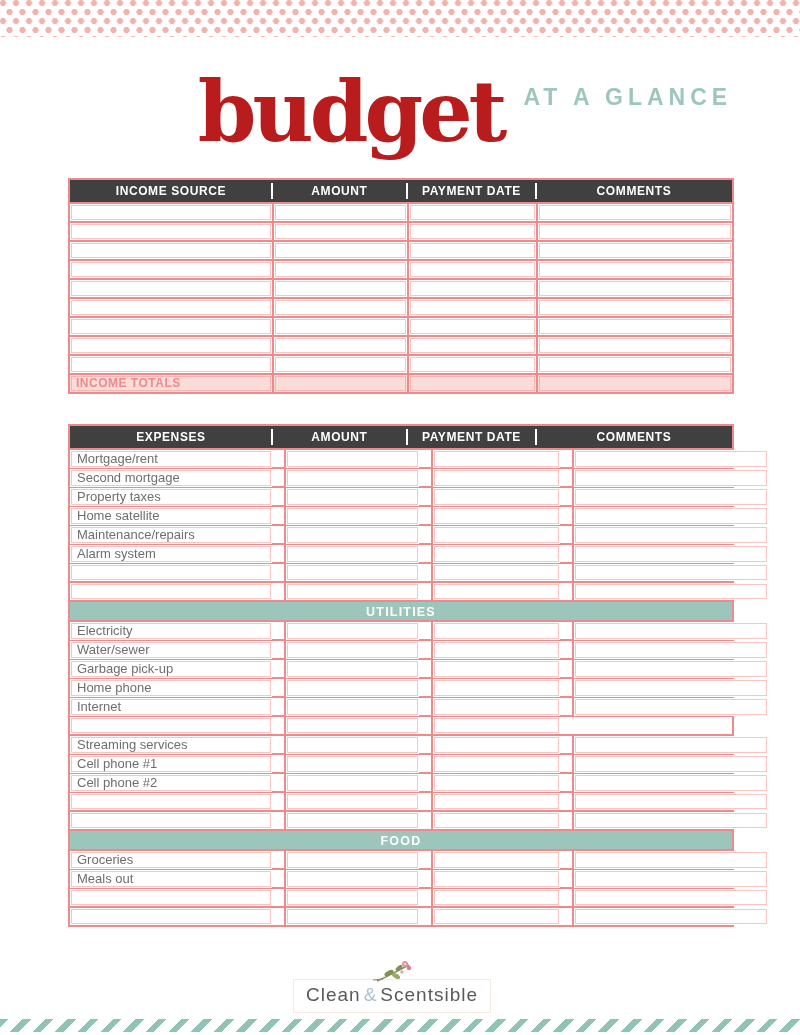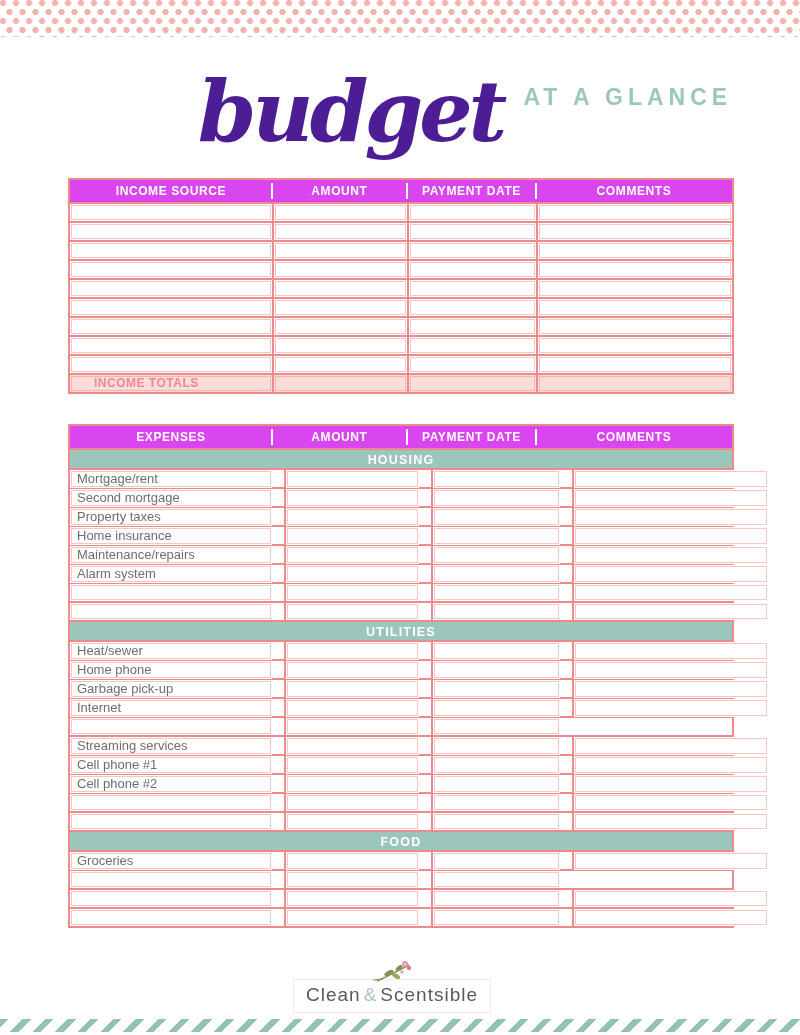--- a/index.html
+++ b/index.html
@@ -15,36 +15,36 @@
       radial-gradient(circle, #f2b3ae 2.9px, rgba(255,255,255,0) 3.4px),
       radial-gradient(circle, #f2b3ae 2.9px, rgba(255,255,255,0) 3.4px);
     background-size:13px 18px;
     background-position:3px 3px, 9.5px 12px;
   }
 
   
   .title-block{ height:136px; text-align:center; padding-left:130px; white-space:nowrap; font-size:0; }
   .title-script{
     display:inline-block; vertical-align:baseline;
-    font-family:"DejaVu Serif", serif; font-style:italic; font-weight:bold;
-    font-size:84px; line-height:150px; color:#4c1d95; letter-spacing:-4px;
+    font-family:"DejaVu Serif", serif; font-weight:bold;
+    font-size:84px; line-height:150px; color:#b91c1c; letter-spacing:-4px;
   }
   .title-suffix{
     display:inline-block; vertical-align:36px; margin-left:20px;
     font-family:"Liberation Sans", sans-serif; font-weight:bold;
     font-size:23px; letter-spacing:5px; color:#9dc7bd;
   }
 
   
   .sheet{ width:666px; margin:5px 0 0 68px; }
   .ptable{ border:2px solid #ee8a8c; background:#fff; }
   .ptable + .ptable{ margin-top:30px; }
 
   .hrow{ display:grid; grid-template-columns:30.5% 20.4% 19.5% 29.6%;
-         background:#d946ef; height:22px; }
+         background:#404040; height:22px; }
   .hcell{ position:relative; color:#fff; text-align:center;
           font-size:12px; font-weight:bold; letter-spacing:.6px; line-height:22px; }
   .hcell + .hcell::before{ content:''; position:absolute; left:-1px; top:3px; bottom:3px;
           width:2px; background:#ffffff; }
 
   .row{ display:grid; grid-template-columns:30.5% 20.4% 19.5% 29.6%;
         border-top:2px solid #ee8a8c; }
   .income .row{ height:19px; }
   .expense .row{ height:19px;gap:12px; }
   .cell{ position:relative; background:#fff; }
@@ -55,21 +55,21 @@
         white-space:nowrap; overflow:hidden; }
   .expense .row-label{ line-height:18px; }
 
   .band{ border-top:2px solid #ee8a8c; background:#9cc6bb; height:20px;
          color:#fff; text-align:center; font-size:12.5px; font-weight:bold;
          letter-spacing:1.2px; line-height:20px; }
 
   .totals .cell{ background:#fbdcd9; }
   .totals .cell::after{ border-color:#f3b4b2; }
   .totals-label{ color:#ee8a8c; font-size:12px; font-weight:bold;
-         letter-spacing:.5px; line-height:17px; padding-left:24px;border-radius:7px; }
+         letter-spacing:.5px; line-height:17px; padding-left:6px;border-radius:7px; }
 
   
   .footer{ position:absolute; left:0; right:16px; bottom:22px; height:48px;
            display:flex; justify-content:center; align-items:flex-end; }
   .brand-box{ position:relative; border:1px solid #f6eade; padding:4px 12px 6px; }
   .sprig{ position:absolute; top:-21px; left:50%; transform:translateX(-50%); }
   .brand-text{ font-size:19px; letter-spacing:1px; color:#595a5c; white-space:nowrap; }
   .brand-amp{ color:#a9c2cf; padding:0 3px; }
 
   
@@ -158,21 +158,20 @@
           <div class="cell"></div>
         </div>
       </div>
     <div class="ptable expense" id="expense-table">
         <div class="hrow">
           <div class="hcell">EXPENSES</div>
           <div class="hcell">AMOUNT</div>
           <div class="hcell">PAYMENT DATE</div>
           <div class="hcell">COMMENTS</div>
         </div>
-        <div class="band">HOUSING</div>
         <div class="row">
           <div class="cell">
             <div class="row-label">Mortgage/rent</div>
           </div>
           <div class="cell"></div>
           <div class="cell"></div>
           <div class="cell"></div>
         </div>
         <div class="row">
           <div class="cell">
@@ -185,21 +184,21 @@
         <div class="row">
           <div class="cell">
             <div class="row-label">Property taxes</div>
           </div>
           <div class="cell"></div>
           <div class="cell"></div>
           <div class="cell"></div>
         </div>
         <div class="row">
           <div class="cell">
-            <div class="row-label">Home insurance</div>
+            <div class="row-label">Home satellite</div>
           </div>
           <div class="cell"></div>
           <div class="cell"></div>
           <div class="cell"></div>
         </div>
         <div class="row">
           <div class="cell">
             <div class="row-label">Maintenance/repairs</div>
           </div>
           <div class="cell"></div>
@@ -222,44 +221,52 @@
         </div>
         <div class="row">
           <div class="cell"></div>
           <div class="cell"></div>
           <div class="cell"></div>
           <div class="cell"></div>
         </div>
         <div class="band">UTILITIES</div>
         <div class="row">
           <div class="cell">
-            <div class="row-label">Heat/sewer</div>
+            <div class="row-label">Electricity</div>
+          </div>
+          <div class="cell"></div>
+          <div class="cell"></div>
+          <div class="cell"></div>
+        </div>
+        <div class="row">
+          <div class="cell">
+            <div class="row-label">Water/sewer</div>
+          </div>
+          <div class="cell"></div>
+          <div class="cell"></div>
+          <div class="cell"></div>
+        </div>
+        <div class="row">
+          <div class="cell">
+            <div class="row-label">Garbage pick-up</div>
           </div>
           <div class="cell"></div>
           <div class="cell"></div>
           <div class="cell"></div>
         </div>
         <div class="row">
           <div class="cell">
             <div class="row-label">Home phone</div>
           </div>
           <div class="cell"></div>
           <div class="cell"></div>
           <div class="cell"></div>
         </div>
         <div class="row">
           <div class="cell">
-            <div class="row-label">Garbage pick-up</div>
-          </div>
-          <div class="cell"></div>
-          <div class="cell"></div>
-          <div class="cell"></div>
-        </div>
-        <div class="row">
-          <div class="cell">
             <div class="row-label">Internet</div>
           </div>
           <div class="cell"></div>
           <div class="cell"></div>
           <div class="cell"></div>
         </div>
         <div class="row">
           <div class="cell"></div>
           <div class="cell"></div>
           <div class="cell"></div>
@@ -303,20 +310,23 @@
         <div class="band">FOOD</div>
         <div class="row">
           <div class="cell">
             <div class="row-label">Groceries</div>
           </div>
           <div class="cell"></div>
           <div class="cell"></div>
           <div class="cell"></div>
         </div>
         <div class="row">
+          <div class="cell">
+            <div class="row-label">Meals out</div>
+          </div>
           <div class="cell"></div>
           <div class="cell"></div>
           <div class="cell"></div>
         </div>
         <div class="row">
           <div class="cell"></div>
           <div class="cell"></div>
           <div class="cell"></div>
           <div class="cell"></div>
         </div>

